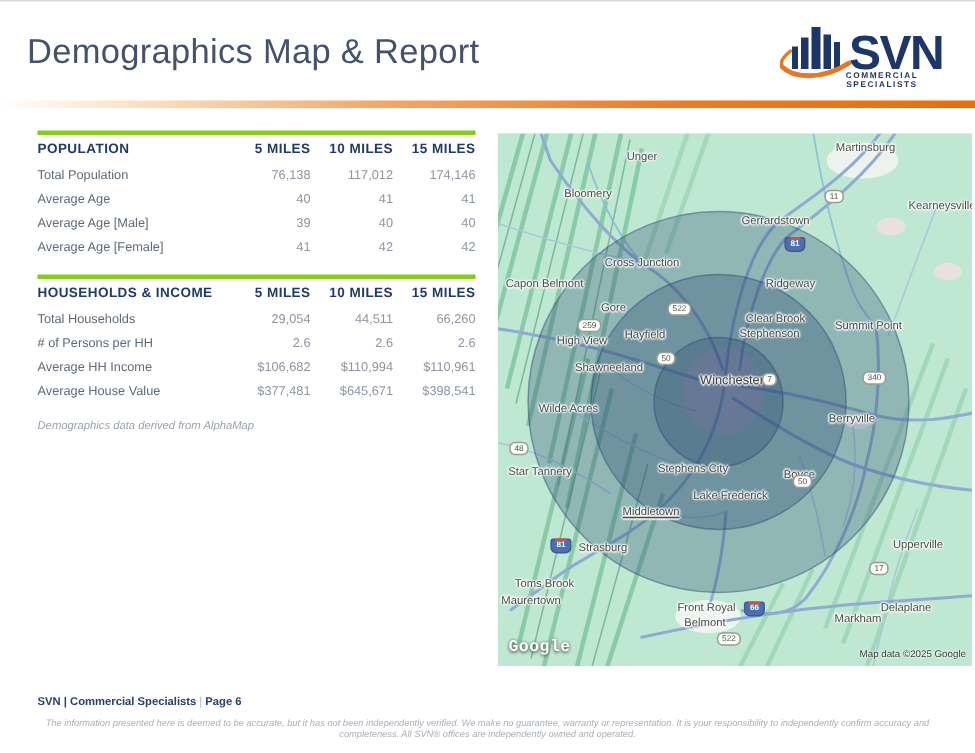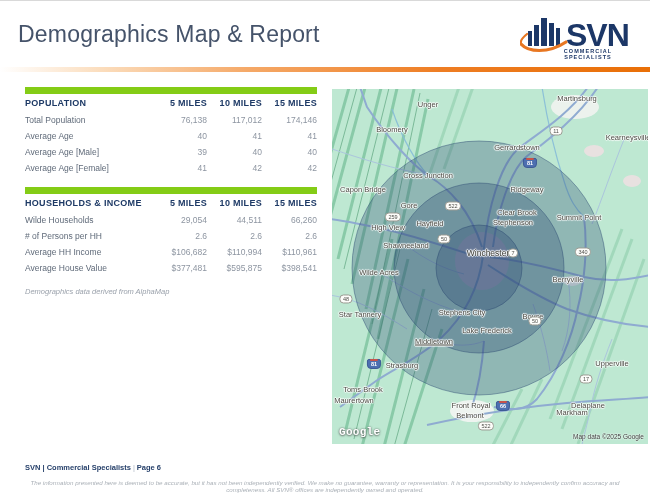--- a/index.html
+++ b/index.html
@@ -20,21 +20,21 @@
     font-size:5.5px;letter-spacing:1.05px;color:#1c3767;font-weight:bold;
   }
   .accent-bar{
     position:absolute;left:0;top:66px;width:650px;height:5px;
     background:linear-gradient(90deg,#ffffff 0%,#fbdcbb 16%,#f5a968 38%,#ee7d23 68%,#e96f07 100%);
   }
   
   .tables{position:absolute;left:25px;top:86px;width:292px;}
   .tbl{margin-bottom:11px;}
   .trow{display:grid;grid-template-columns:124px 58px 55px 55px;align-items:baseline;}
-  .thead{border-top:7px solid #84cc16;padding:4px 0 4px;color:#1e3a66;font-weight:bold;font-size:9px;letter-spacing:.3px;}
+  .thead{border-top:3px solid #84cc16;padding:4px 0 4px;color:#1e3a66;font-weight:bold;font-size:9px;letter-spacing:.3px;}
   .trow:not(.thead){padding:3px 0;}
   .c0{text-align:left;}
   .cv{text-align:right;}
   .lbl{font-size:8.5px;color:#5f6a79;}
   .val{font-size:8.5px;color:#8d95a1;}
   .source-note{margin-top:7px;font-size:7.5px;font-style:italic;color:#9aa1ab;}
   
   .map{
     position:absolute;left:332px;top:88px;width:316px;height:355px;
     overflow:hidden;background:#bee8d2;
@@ -145,41 +145,41 @@
       </div>
     </div>
     <div class="tbl">
       <div class="trow thead">
         <div class="c0">HOUSEHOLDS &amp; INCOME</div>
         <div class="cv">5 MILES</div>
         <div class="cv">10 MILES</div>
         <div class="cv">15 MILES</div>
       </div>
       <div class="trow">
-        <div class="c0 lbl">Wilde Households</div>
+        <div class="c0 lbl">Total Households</div>
         <div class="cv val">29,054</div>
         <div class="cv val">44,511</div>
         <div class="cv val">66,260</div>
       </div>
       <div class="trow">
         <div class="c0 lbl"># of Persons per HH</div>
         <div class="cv val">2.6</div>
         <div class="cv val">2.6</div>
         <div class="cv val">2.6</div>
       </div>
       <div class="trow">
         <div class="c0 lbl">Average HH Income</div>
         <div class="cv val">$106,682</div>
         <div class="cv val">$110,994</div>
         <div class="cv val">$110,961</div>
       </div>
       <div class="trow">
         <div class="c0 lbl">Average House Value</div>
         <div class="cv val">$377,481</div>
-        <div class="cv val">$595,875</div>
+        <div class="cv val">$645,671</div>
         <div class="cv val">$398,541</div>
       </div>
     </div>
     <div class="source-note">Demographics data derived from AlphaMap</div>
   </div>
 
 <div class="map">
   <svg width="316" height="355" viewBox="0 0 316 355">
     <rect x="0" y="0" width="316" height="355" fill="#bee8d2"></rect>
 
@@ -255,21 +255,21 @@
     </g>
   </svg>
   <div>
       <span class="town" style="left: 96px; top: 15px;">Unger</span>
       <span class="town" style="left: 245px; top: 9px;">Martinsburg</span>
       <span class="town" style="left: 60px; top: 40px;">Bloomery</span>
       <span class="town" style="left: 296px; top: 48px;">Kearneysville</span>
       <span class="town" style="left: 185px; top: 58px;">Gerrardstown</span>
       <span class="town" style="left: 96px; top: 86px;">Cross Junction</span>
       <span class="town" style="left: 195px; top: 100px;">Ridgeway</span>
-      <span class="town" style="left: 31px; top: 100px;">Capon Bridge</span>
+      <span class="town" style="left: 31px; top: 100px;">Capon Belmont</span>
       <span class="town" style="left: 77px; top: 116px;">Gore</span>
       <span class="town" style="left: 185px; top: 123px;">Clear Brook</span>
       <span class="town" style="left: 247px; top: 128px;">Summit Point</span>
       <span class="town" style="left: 46px; top: 138px; padding-left: 20px;">High View</span>
       <span class="town" style="left: 98px; top: 134px;">Hayfield</span>
       <span class="town" style="left: 181px; top: 133px;">Stephenson</span>
       <span class="town" style="left: 74px; top: 156px;">Shawneeland</span>
       <span class="town major" style="left: 156px; top: 164px;">Winchester</span>
       <span class="town" style="left: 47px; top: 183px;">Wilde Acres</span>
       <span class="town" style="left: 236px; top: 190px;">Berryville</span>
@@ -278,21 +278,21 @@
       <span class="town" style="left: 201px; top: 227px;">Boyce</span>
       <span class="town" style="left: 155px; top: 241px;">Lake Frederick</span>
       <span class="town" style="left: 102px; top: 252px; text-decoration: underline;">Middletown</span>
       <span class="town" style="left: 70px; top: 276px;">Strasburg</span>
       <span class="town" style="left: 280px; top: 274px;">Upperville</span>
       <span class="town" style="left: 31px; top: 300px;">Toms Brook</span>
       <span class="town" style="left: 22px; top: 311px;">Maurertown</span>
       <span class="town" style="left: 139px; top: 316px;">Front Royal</span>
       <span class="town" style="left: 138px; top: 326px;">Belmont</span>
       <span class="town" style="left: 226px; top: 323px; padding-left: 28px;">Markham</span>
-      <span class="town" style="left: 256px; top: 316px;">Delaplane</span>
+      <span class="town" style="left: 272px; top: 316px;">Delaplane</span>
     </div>
   <div>
       <span class="shield us" style="left: 224px; top: 42px;">11</span>
       <span class="shield i" style="left: 198px; top: 74px;">81</span>
       <span class="shield us" style="left: 121px; top: 117px;">522</span>
       <span class="shield us" style="left: 61px; top: 128px;">259</span>
       <span class="shield us" style="left: 112px; top: 150px;">50</span>
       <span class="shield us" style="left: 181px; top: 164px;">7</span>
       <span class="shield us" style="left: 251px; top: 163px;">340</span>
       <span class="shield us" style="left: 14px; top: 210px;">48</span>

